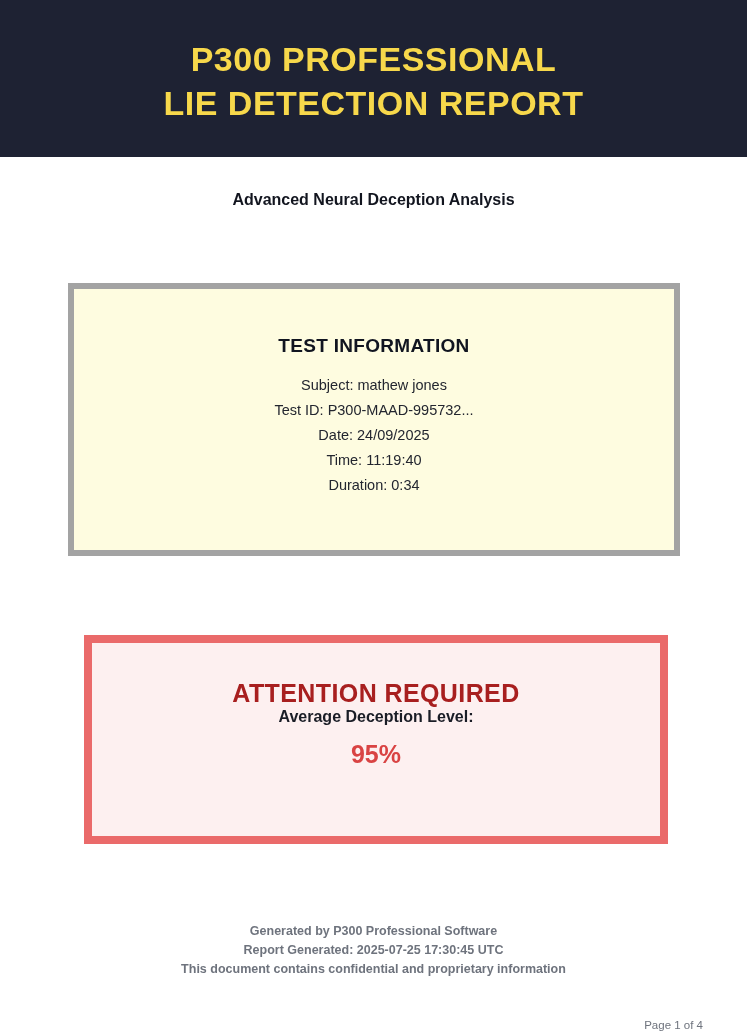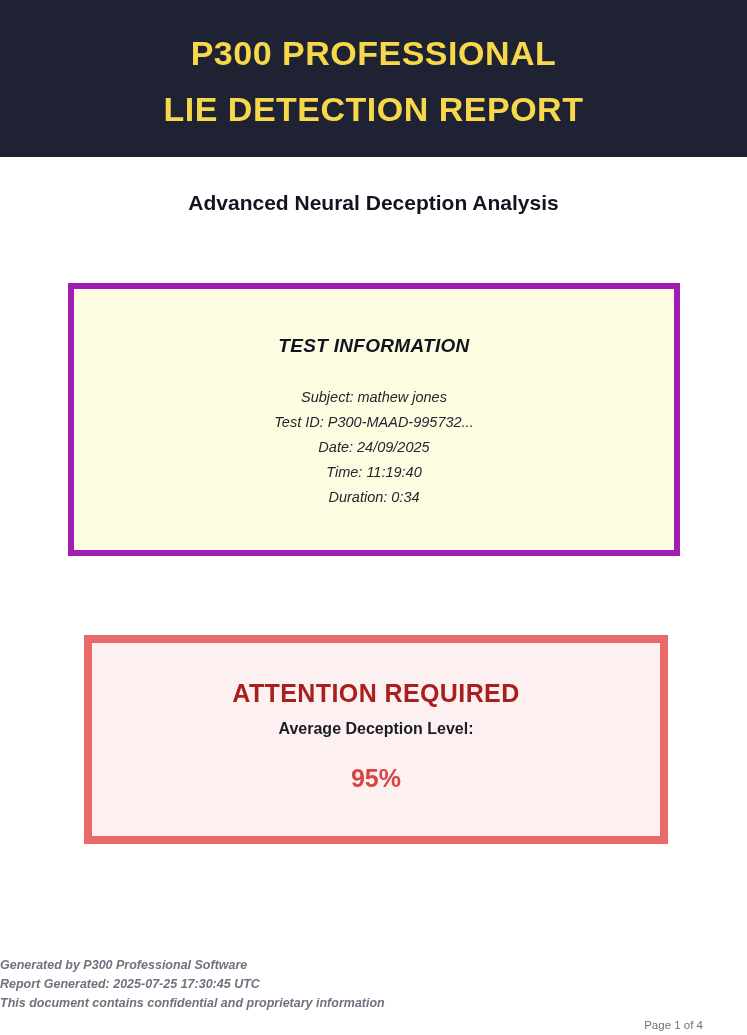--- a/index.html
+++ b/index.html
@@ -1,15 +1,15 @@
 <!DOCTYPE html>
 <html><head>
 <meta charset="utf-8">
 <style>
-  * { box-sizing: border-box; gap: 12px; }
+  * { box-sizing: border-box; }
   html, body {
     margin: 0;
     padding: 0;
   }
   body {
     width: 747px;
     height: 1035px;
     background: #ffffff;
     font-family: "Liberation Sans", sans-serif;
     color: #1a1a1a;
@@ -33,39 +33,38 @@
     font-size: 34px;
     font-weight: bold;
     letter-spacing: 0.5px;
     line-height: 1.28;
     text-align: center;
   }
 
   
   .subtitle {
     text-align: center;
-    font-size: 21px;
+    font-size: 16px;
     font-weight: bold;
     color: #12151f;
     margin-top: 34px;
   }
 
   
   .info-box {
     position: absolute;
     left: 68px;
     top: 283px;
     width: 612px;
     height: 273px;
     background: #fefce0;
-    border: 6px solid #a21caf;
+    border: 6px solid #a3a3a3;
     display: flex;
     flex-direction: column;
     align-items: center;
-    font-style: italic;
   }
   .info-title {
     font-size: 19px;
     font-weight: bold;
     color: #111520;
     margin-top: 46px;
     letter-spacing: 0.3px;
   }
   .info-lines {
     margin-top: 16px;
@@ -106,23 +105,23 @@
     font-size: 25px;
     font-weight: bold;
     color: #d94343;
     margin-top: 14px;
   }
 
   
   .footer {
     position: absolute;
     left: 0;
-    top: 956px;
+    top: 922px;
     width: 100%;
-    font-style: italic;
+    text-align: center;
   }
   .footer-line {
     font-size: 12.5px;
     font-weight: bold;
     color: #6e737d;
     line-height: 19px;
   }
   .page-number {
     position: absolute;
     right: 44px;

